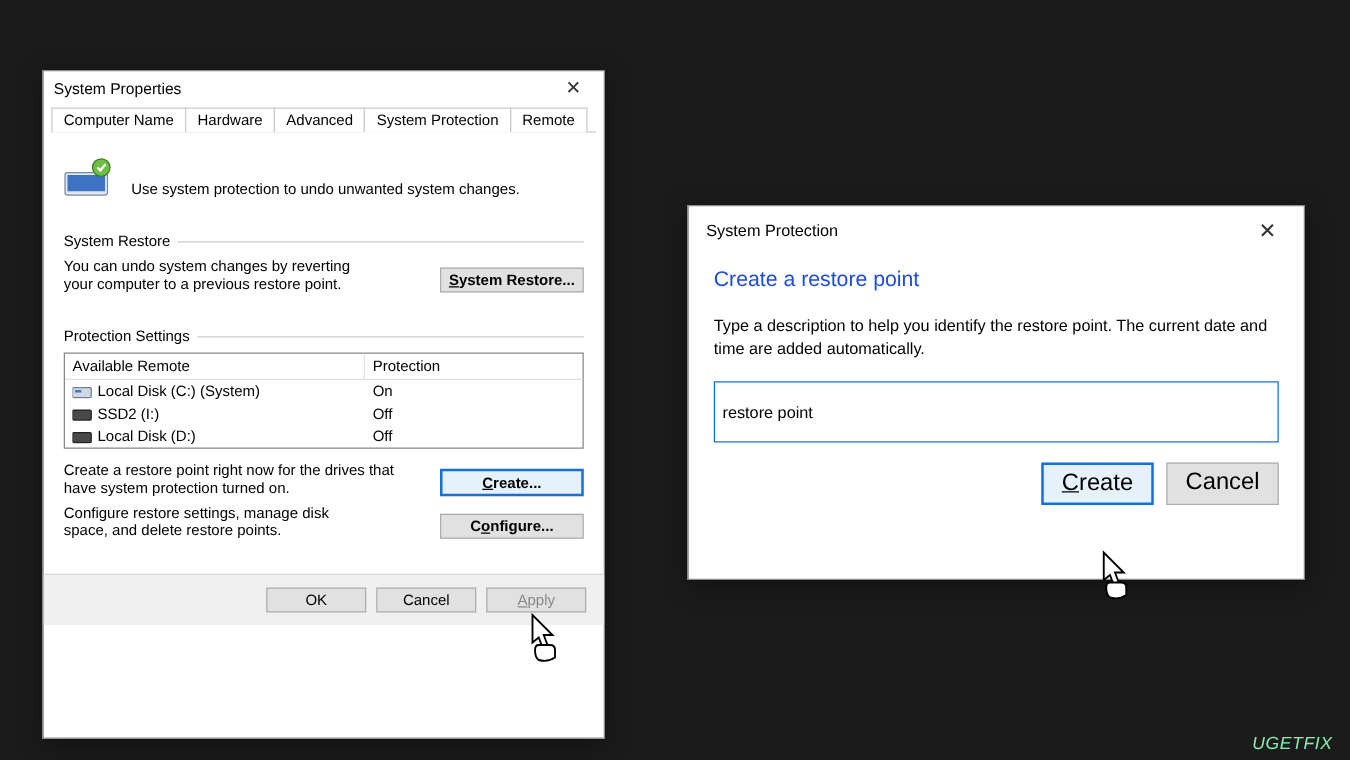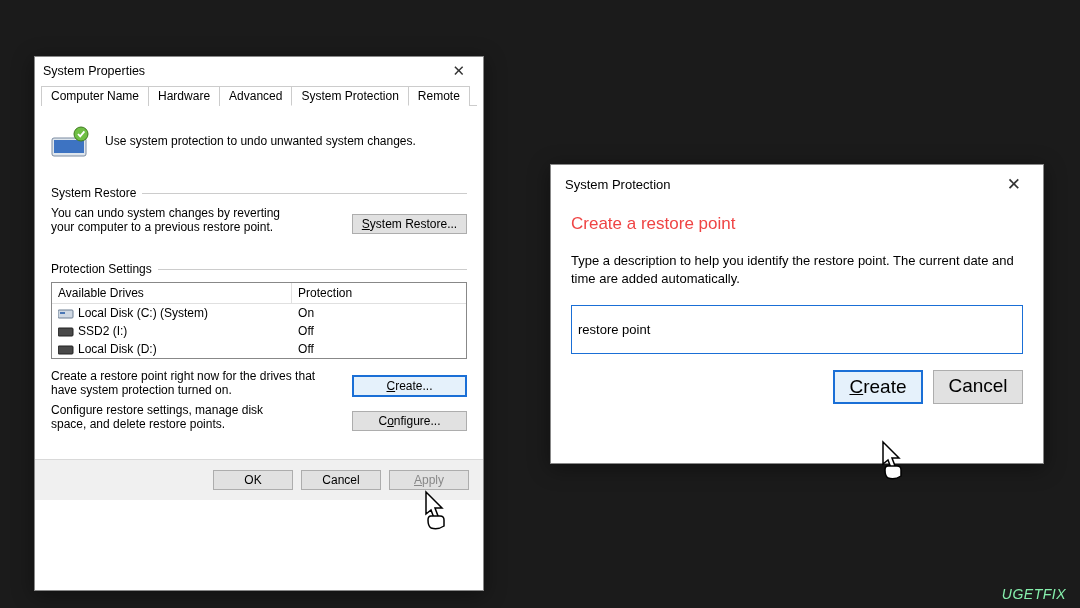--- a/index.html
+++ b/index.html
@@ -7,27 +7,27 @@
   
   
   .win-dialog { position: absolute; background: #fff; border: 1px solid #888; box-shadow: 0 4px 20px rgba(0,0,0,.4); }
   .d1 { left: 34px; top: 56px; width: 450px; height: 535px; }
   .titlebar { display:flex; align-items:center; justify-content:space-between; padding: 5px 8px 2px 8px; font-size: 12.5px; }
   .closebtn { font-size: 15px; padding: 1px 10px; color:#333; line-height:1; }
   .tabs { margin: 4px 6px 0 6px; display:flex; font-size: 12px; border-bottom:1px solid #ccc; }
   .tab { border:1px solid #ccc; border-bottom:none; padding:2px 9px; background:#fff; margin-right:-1px; position:relative; top:1px; }
   .tab.active { background:#fff; border-bottom:1px solid #fff; z-index:2; }
   .d1-body { padding: 14px 16px 10px 16px; font-size: 12px; color:#000; }
-  .intro { display:flex; align-items:center; gap:12px; margin:4px 0 22px 0; }
+  .intro { display:flex; align-items:flex-end; gap:12px; margin:4px 0 22px 0; }
   .intro-icon { width:42px; height:34px; }
   .group-caption { font-size:12px; margin-bottom:6px; display:flex; align-items:center;margin-top:28px; }
   .group-caption .line { flex:1; height:1px; background:#ccc; margin-left:6px; }
   .row { display:flex; align-items:flex-end; justify-content:space-between; margin:4px 0 18px 0; gap:10px; }
   .wbtn { border:1px solid #adadad; background:#e1e1e1; font-size:12px; padding:2px 0; text-align:center; cursor:default; }
-  .wbtn.small { width:115px; }
+  .wbtn.small { width:115px;font-weight:bold; }
   .wbtn.highlight { border:2px solid #1a6fd6; background:#e5f1fb; }
   .wbtn.disabled { color:#888; background:#e1e1e1; }
   .u { text-decoration: underline; }
   
   .drives { border:1px solid #888; margin:4px 0 10px 0; }
   .drives-head { display:flex; font-size:12px; border-bottom:1px solid #e0e0e0; }
   .dh-col1 { width:58%; padding:3px 6px; border-right:1px solid #e0e0e0; }
   .dh-col2 { width:42%; padding:3px 6px; }
   .drives-row { display:flex; font-size:12px; padding:1px 0; }
   .dr-icon { width:16px; height:12px; display:inline-block; margin:0 4px 0 4px; }
@@ -35,21 +35,21 @@
   .dr-col2 { width:42%; padding:1px 6px; }
   
   .d1-footer { border-top:1px solid #d9d9d9; background:#f0f0f0; padding:10px 14px; display:flex; justify-content:flex-end; gap:8px; }
   .d1-footer .wbtn { width:80px; }
   
   
   .d2 { left: 550px; top: 164px; width: 494px; height: 300px; }
   .d2 .titlebar { padding:10px 12px 8px 14px; font-size:13px; }
   .d2 .closebtn { font-size:17px; }
   .d2-body { padding: 8px 20px 16px 20px; }
-  .cr-heading { color:#ef4444; font-size:17px; margin:4px 0 18px 0; }
+  .cr-heading { color:#1d4ed8; font-size:17px; margin:4px 0 18px 0; }
   .cr-desc { font-size:13px; margin-bottom:18px; line-height:1.35; }
   .cr-input { width:100%; border:1px solid #1a6fd6; padding:16px 6px; font-size:13px; font-family:inherit; }
   .d2-footer { display:flex; justify-content:flex-end; gap:10px; padding:0 20px 18px 20px; }
   .d2-footer .wbtn { width:90px; padding:4px 0; font-size:19px; }
   
   
   .cursor { position:absolute; pointer-events:none; }
   .cursor svg { width:36px; height:40px; }
   
   .watermark { position:absolute; right:14px; bottom:6px; color:#86efac; font-style:italic; font-size:14px; letter-spacing:0.5px; font-weight:300; }
@@ -91,21 +91,21 @@
       <div class="wbtn small"><span class="u">S</span><span></span>ystem Restore...</div>
     </div>
 
     <div class="group-caption">
       <span>Protection Settings</span>
         <span class="line"></span>
     </div>
 
     <div class="drives">
       <div class="drives-head">
-        <div class="dh-col1">Available Drives</div>
+        <div class="dh-col1">Available Remote</div>
         <div class="dh-col2">Protection</div>
       </div>
       <div class="drives-row">
         <div class="dr-col1">
             <svg class="dr-icon" viewBox="0 0 16 12">
               <rect x="0" y="3" width="15" height="8" rx="1" fill="#cfd8e3" stroke="#6d7f93"></rect>
               <rect x="2" y="5" width="5" height="2" fill="#4a77b5"></rect>
             </svg>
             <span>Local Disk (C:) (System)</span>
           </div>

